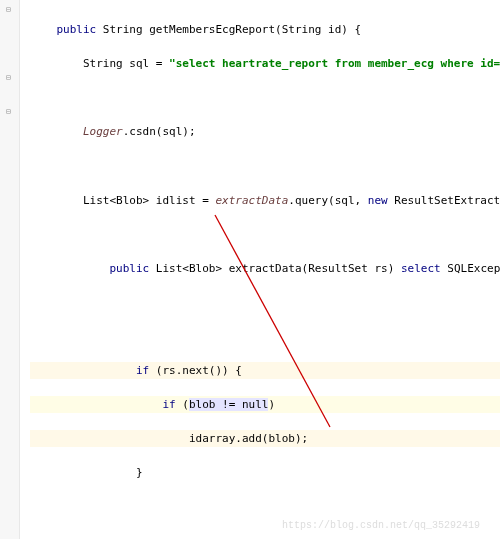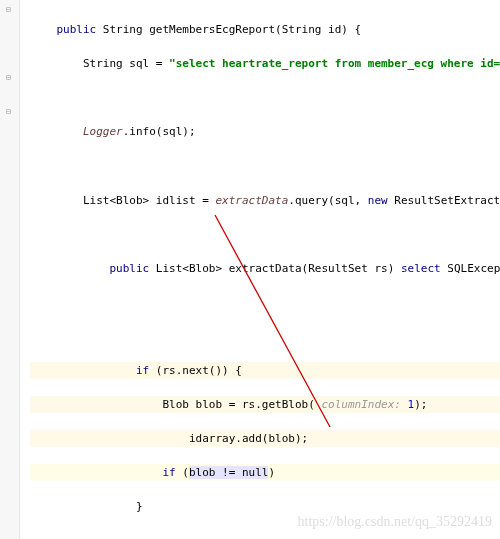--- a/index.html
+++ b/index.html
@@ -8,46 +8,45 @@
 .gutter .fold{position:absolute;left:6px;width:8px;height:8px;color:#999;font-size:8px}
 .code{padding:4px 0 4px 30px;white-space:pre;position:relative}
 .kw{color:#000080;font-weight:normal}
 .str{color:#008000;font-weight:bold}
 .hint{color:#999;font-style:italic}
 .param{color:#6a3e3e;font-style:italic}
 .hl1{background:#fff9e8}
 .hl2{background:#fffde6}
 .line{min-height:17px;position:relative}
 #arrow{position:absolute;pointer-events:none}
-.watermark{position:absolute;bottom:6px;right:8px;color:#ddd;font-size:14px;font-family:Liberation Serif, serif}
+.watermark{position:absolute;bottom:6px;right:20px;color:#ddd;font-size:10px;font-family:Liberation Mono, monospace}
 </style>
 </head>
 <body>
 
 <div class="gutter">
   <span class="fold" style="top:4px">⊟</span>
   <span class="fold" style="top:72px">⊟</span>
   <span class="fold" style="top:106px">⊟</span>
 </div>
 
 <div class="code">
 <div class="line">    <span class="kw">public</span><span> String getMembersEcgReport(String id) {</span></div>
 <div class="line">        <span>String sql = </span><span class="str">"select heartrate_report from member_ecg where id="</span></div>
 <div class="line"> </div>
-<div class="line">        <span class="param">Logger</span><span>.info(sql);</span></div>
+<div class="line">        <span class="param">Logger</span><span>.csdn(sql);</span></div>
 <div class="line"> </div>
 <div class="line">        <span>List&lt;Blob&gt; idlist = </span><span class="param">extractData</span><span>.query(sql, </span><span class="kw">new</span><span> ResultSetExtractor&lt;List&lt;Blob&gt;&gt;() {</span></div>
 <div class="line"> </div>
 <div class="line">            <span class="kw">public</span><span> List&lt;Blob&gt; extractData(ResultSet rs) </span><span class="kw">select</span><span> SQLException, DataAccessException</span></div>
 <div class="line"> </div>
 <div class="line"> </div>
 <div class="line hl1">                <span class="kw">if</span><span> (rs.next()) {</span></div>
-<div class="line hl1">                    <span>Blob blob = rs.getBlob(</span><span class="hint"> columnIndex: </span><span style="color:#0000ff">1</span><span>);</span></div>
+<div class="line hl2">                    <span class="kw">if</span><span> (</span><span style="background:#e4e4ff">blob != null</span><span>)</span></div>
 <div class="line hl1">                        <span>idarray.add(blob);</span></div>
-<div class="line hl2">                    <span class="kw">if</span><span> (</span><span style="background:#e4e4ff">blob != null</span><span>)</span></div>
 <div class="line">                <span>}</span></div>
 
 
 
 
 
 
 
 
 

